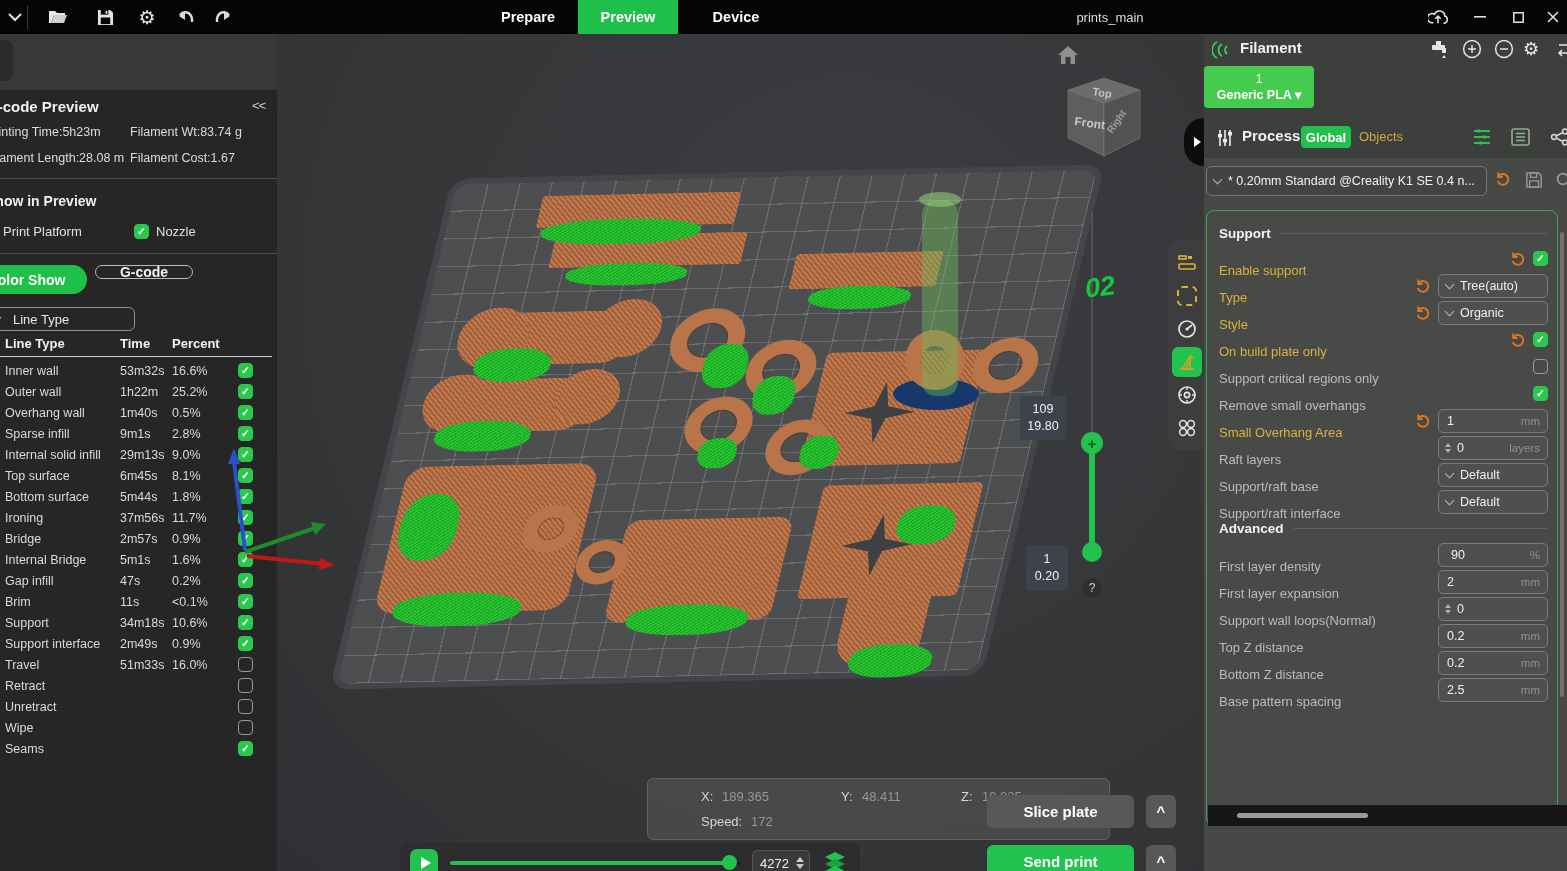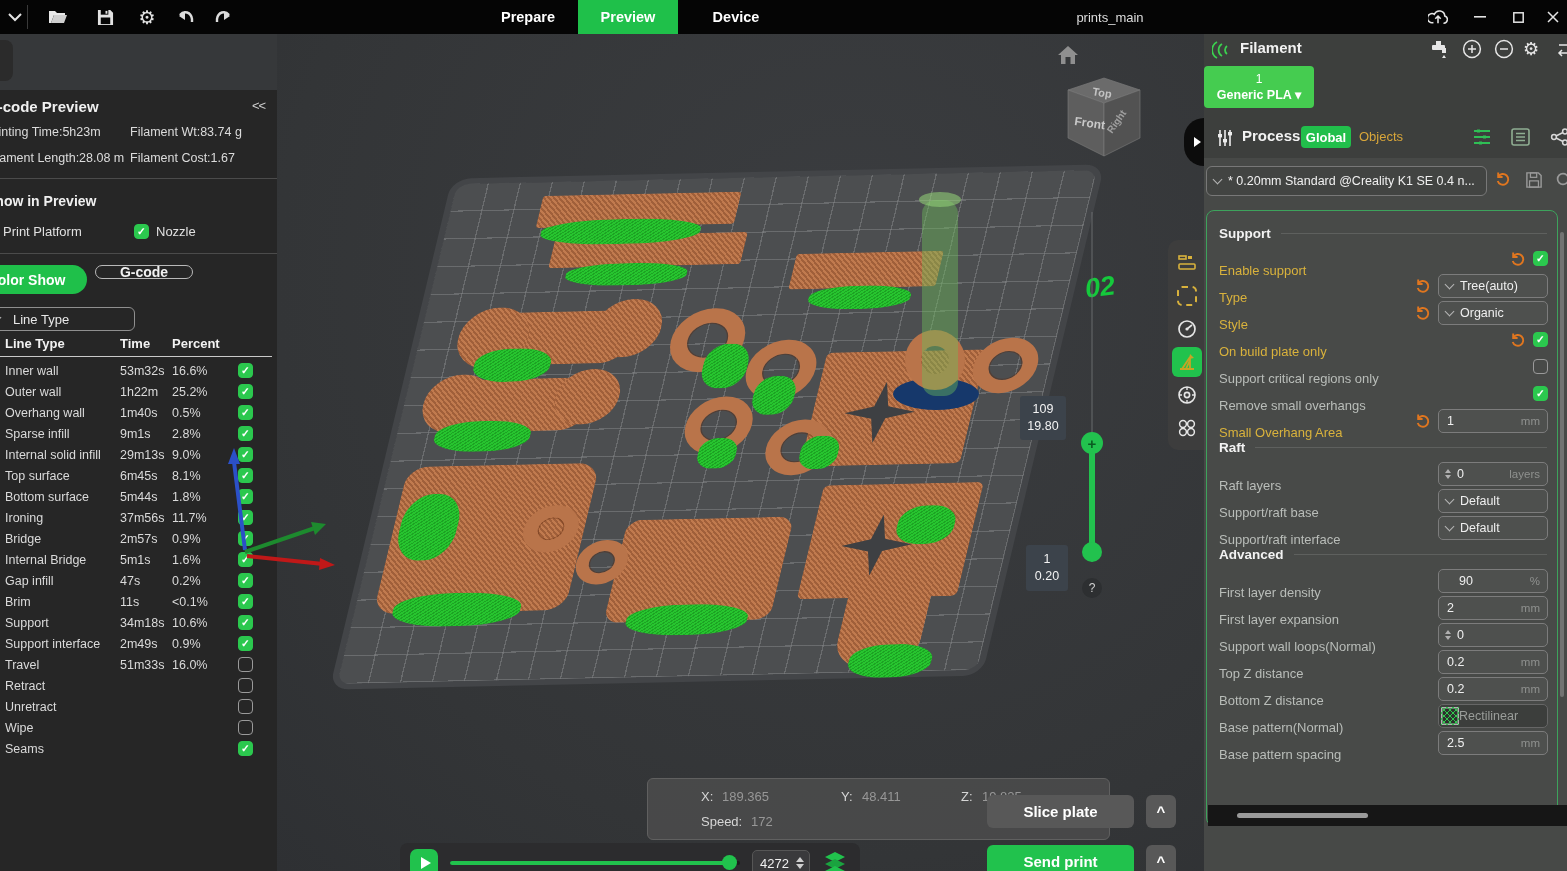--- a/index.html
+++ b/index.html
@@ -737,24 +737,20 @@
                 <path d="M3.2 5.6 A5.4 5.4 0 1 1 2.7 10" fill="none" stroke="#e0761f" stroke-width="1.9"></path>
                 <path d="M3.2 1.6 v4.4 h4.4" fill="none" stroke="#e0761f" stroke-width="1.9"></path>
               </svg>
             </span>
             <span class="ctl" style="padding-left: 8px;">
               <span class="txt">1</span>
               <span class="unit">mm</span>
             </span>
           </span>
         </div>
-        <div class="set-header">
-          <span class="t">Raft</span>
-          <span class="line"></span>
-        </div>
         <div class="set-row">
           <span class="set-label">Raft layers</span>
           <span class="set-ctrl">
             <span class="ctl">
               <span class="spin-col">
                 <i class="u"></i>
                 <i class="d"></i>
               </span>
               <span class="txt">0</span>
               <span class="unit">layers</span>
@@ -779,21 +775,21 @@
             </span>
           </span>
         </div>
         <div class="set-header">
           <span class="t">Advanced</span>
           <span class="line"></span>
         </div>
         <div class="set-row">
           <span class="set-label">First layer density</span>
           <span class="set-ctrl">
-            <span class="ctl" style="padding-left: 20px;">
+            <span class="ctl" style="padding-left: 12px;">
               <span class="txt">90</span>
               <span class="unit">%</span>
             </span>
           </span>
         </div>
         <div class="set-row">
           <span class="set-label">First layer expansion</span>
           <span class="set-ctrl">
             <span class="ctl" style="padding-left: 8px;">
               <span class="txt">2</span>
@@ -825,34 +821,20 @@
         <div class="set-row">
           <span class="set-label">Bottom Z distance</span>
           <span class="set-ctrl">
             <span class="ctl" style="padding-left: 8px;">
               <span class="txt">0.2</span>
               <span class="unit">mm</span>
             </span>
           </span>
         </div>
         <div class="set-row">
-          <span class="set-label">Base pattern(Normal)</span>
-          <span class="set-ctrl">
-            <span class="ctl dark">
-              <span>
-                <svg width="18" height="18" viewBox="0 0 18 18" style="margin-left:2px;flex:none">
-                  <rect x="0.8" y="0.8" width="16.4" height="16.4" fill="#2e302e" stroke="#cfcfcf" stroke-width="1.2"></rect>
-                  <path d="M0 6 L6 0 M0 12 L12 0 M0 18 L18 0 M6 18 L18 6 M12 18 L18 12 M12 0 L18 6 M6 0 L18 12 M0 0 L18 18 M0 6 L12 18 M0 12 L6 18" stroke="#2ecb4e" stroke-width="1"></path>
-                </svg>
-              </span>
-              <span class="txt">Rectilinear</span>
-            </span>
-          </span>
-        </div>
-        <div class="set-row">
           <span class="set-label">Base pattern spacing</span>
           <span class="set-ctrl">
             <span class="ctl" style="padding-left: 8px;">
               <span class="txt">2.5</span>
               <span class="unit">mm</span>
             </span>
           </span>
         </div>
       </div>
   </div>

